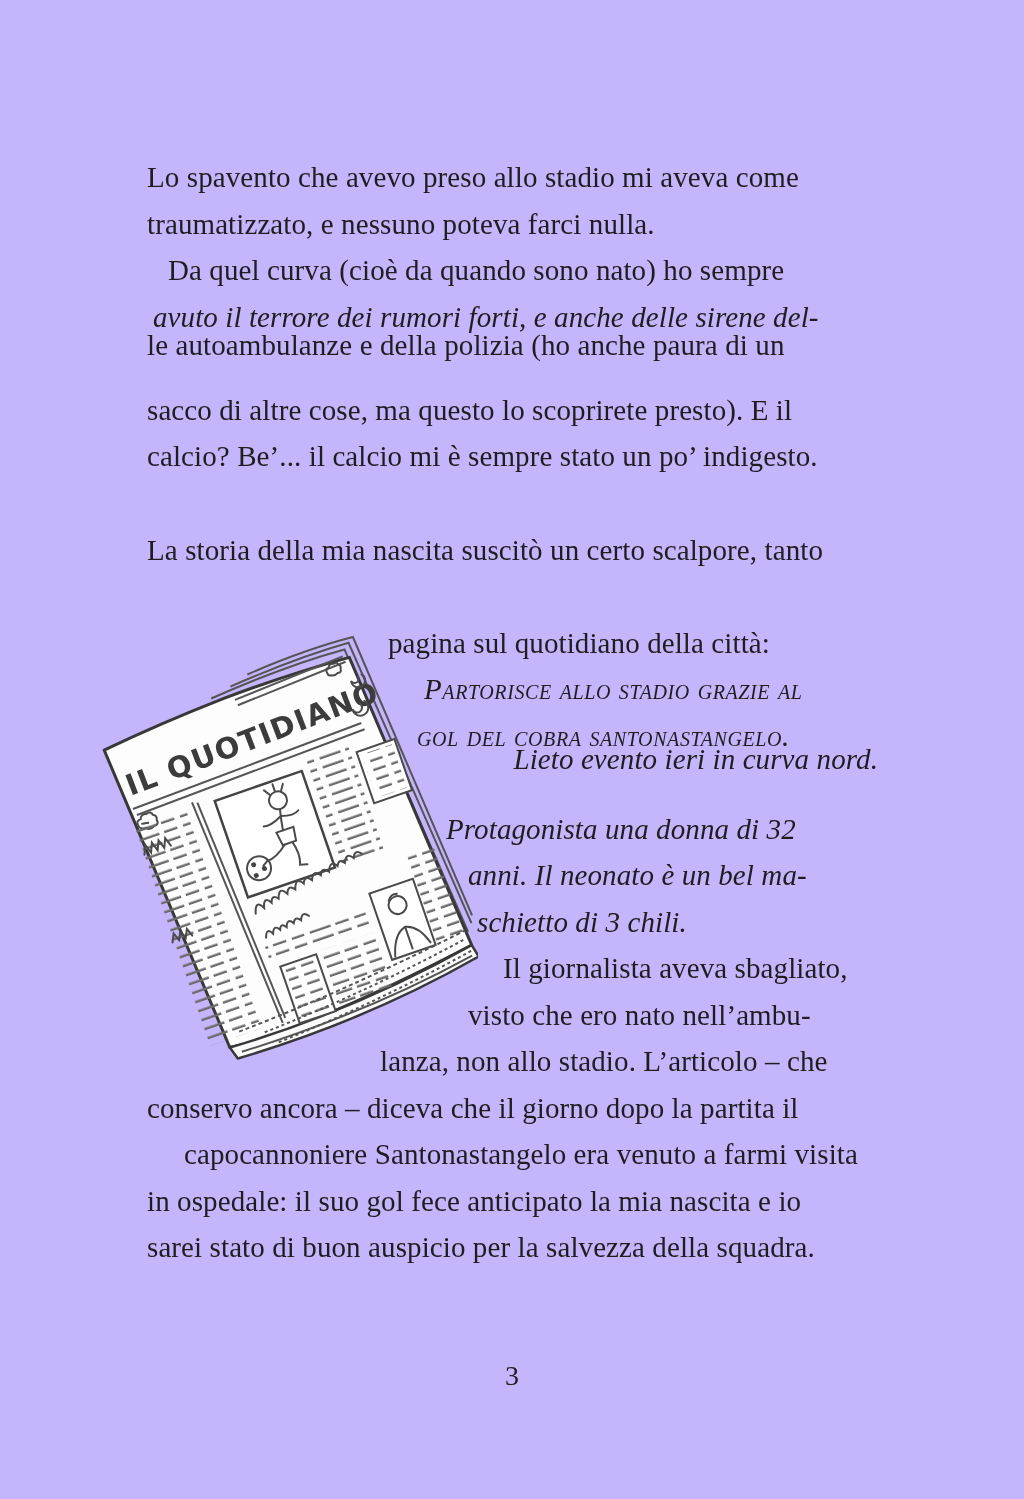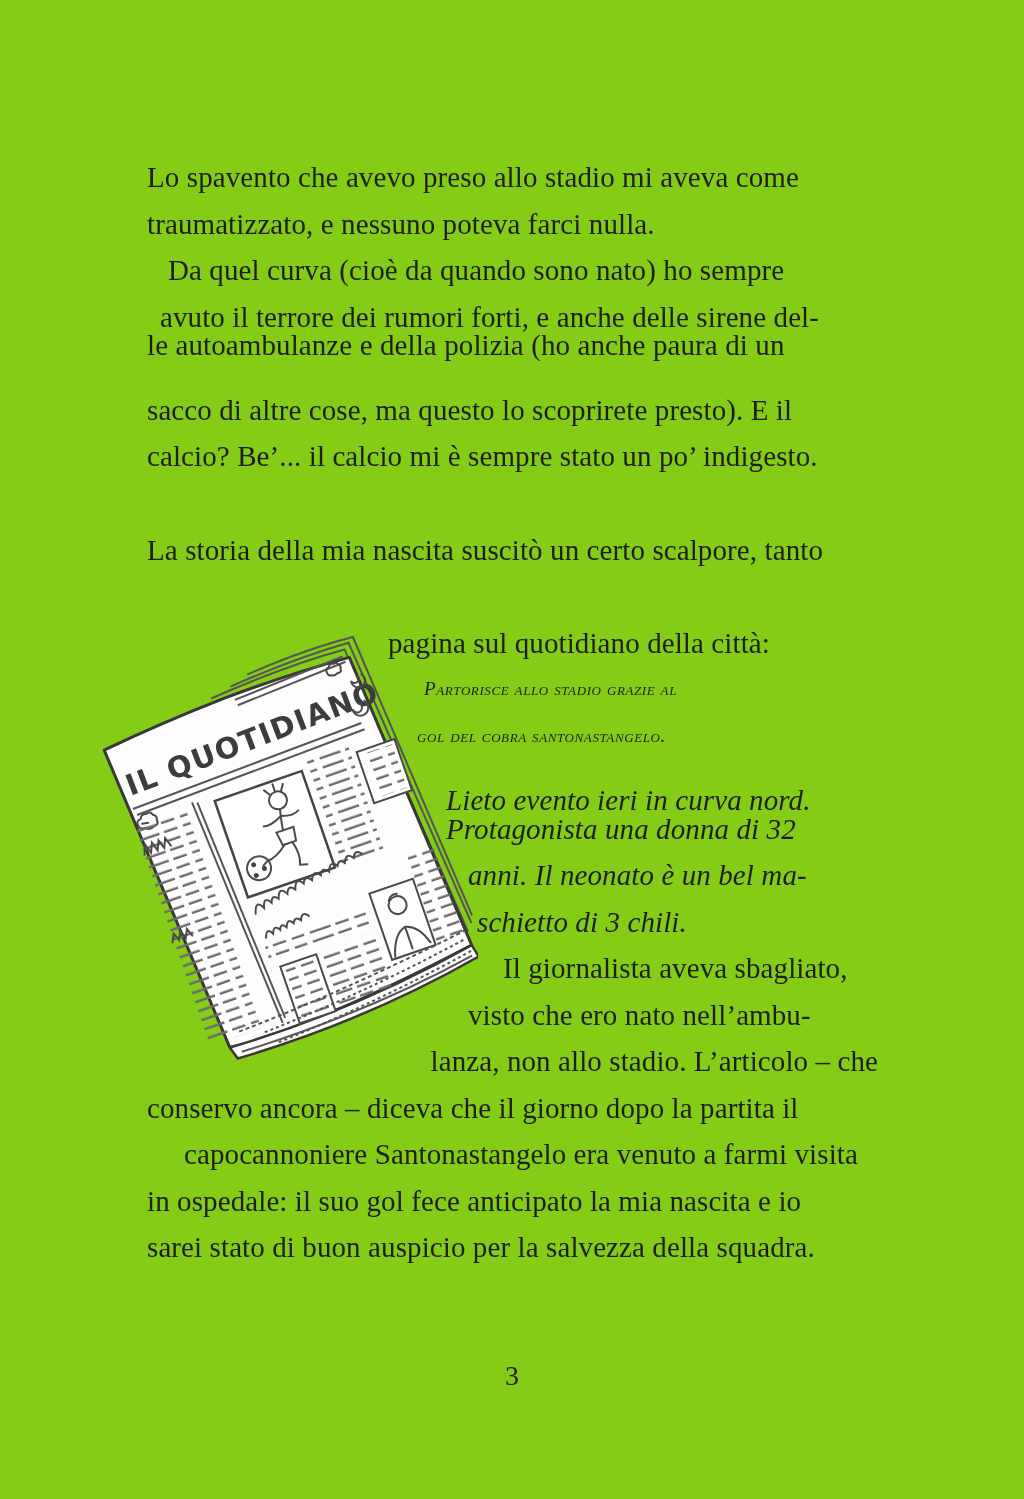--- a/index.html
+++ b/index.html
@@ -1,36 +1,36 @@
 <!DOCTYPE html>
 <html><head>
 <meta charset="utf-8">
 <style>
   html,body { margin:0; padding:0; background:#e8e8e8; }
   .page {
     position:relative;
     width:1024px; height:1499px;
     margin:0 auto;
-    background:#84cc16;
+    background:#c4b5fd;
     font-family:"Liberation Serif", serif;
     color:#1e1e1e;
     overflow:hidden;
   }
   .line {
     position:absolute;
     font-size:29px;
     line-height:34px;
     white-space:nowrap;
     letter-spacing:0.1px;
   }
   .italic { font-style:italic; }
   .smallcaps {
     font-style:italic;
     font-variant:small-caps;
-    font-size:19px;
+    font-size:29px;
     letter-spacing:0.6px;
   }
   .pageno {
     position:absolute;
     left:0; top:1360px; width:1024px;
     text-align:center;
     font-size:28px;
     color:#222;
   }
   .newspaper-wrap {
@@ -43,39 +43,39 @@
   svg .thin   { stroke:#555; stroke-width:2; fill:none; }
 </style>
 </head>
 <body>
 
 <div class="page">
 
   <div class="line fit" style="left: 147px; top: 160px; width: 731px; word-spacing: 0px;">Lo spavento che avevo preso allo stadio mi aveva come</div>
   <div class="line" style="left:147px;top:207px;width:731px">traumatizzato, e nessuno poteva farci nulla.</div>
   <div class="line fit" style="left: 168px; top: 253px; width: 710px; word-spacing: 0px;">Da quel curva (cioè da quando sono nato) ho sempre</div>
-  <div class="line fit" style="left: 160px; top: 300px; width: 731px; word-spacing: 0px;">avuto il terrore dei rumori forti, e anche delle sirene del-</div>
+  <div class="line fit" style="left: 153px; top: 300px; width: 731px; word-spacing: 0px; font-style: italic;">avuto il terrore dei rumori forti, e anche delle sirene del-</div>
   <div class="line fit" style="left: 147px; top: 328px; width: 731px; word-spacing: 0px;">le autoambulanze e della polizia (ho anche paura di un</div>
   <div class="line fit" style="left: 147px; top: 393px; width: 731px; word-spacing: 0px;">sacco di altre cose, ma questo lo scoprirete presto). E il</div>
   <div class="line fit" style="left: 147px; top: 439px; width: 731px; word-spacing: 0px;">calcio? Be’... il calcio mi è sempre stato un po’ indigesto.</div>
 
   <div class="line fit" style="left: 147px; top: 533px; width: 731px; word-spacing: 0px;">La storia della mia nascita suscitò un certo scalpore, tanto</div>
   <div class="line" style="left:388px;top:626px;width:450px">pagina sul quotidiano della città:</div>
 
   <div class="line fit smallcaps" style="left: 424px; top: 672px; width: 454px; word-spacing: 0px;">Partorisce allo stadio grazie al</div>
   <div class="line fit smallcaps" style="left: 417px; top: 719px; width: 443px; word-spacing: 0px;">gol del cobra santonastangelo.</div>
 
-  <div class="line fit italic" style="left: 446px; top: 783px; width: 432px; word-spacing: 0px;">Lieto evento ieri in curva nord.</div>
+  <div class="line fit italic" style="left: 446px; top: 742px; width: 432px; word-spacing: 0px; text-align: right;">Lieto evento ieri in curva nord.</div>
   <div class="line fit italic" style="left: 446px; top: 812px; width: 432px; word-spacing: 0px;">Protagonista una donna di 32</div>
   <div class="line fit italic" style="left: 468px; top: 858px; width: 410px; word-spacing: 0px;">anni. Il neonato è un bel ma-</div>
   <div class="line italic" style="left:477px;top:905px;width:401px">schietto di 3 chili.</div>
 
   <div class="line fit" style="left: 503px; top: 951px; width: 375px; word-spacing: 0px;">Il giornalista aveva sbagliato,</div>
   <div class="line fit" style="left: 468px; top: 998px; width: 410px; word-spacing: 0px;">visto che ero nato nell’ambu-</div>
-  <div class="line fit" style="left: 380px; top: 1044px; width: 498px; word-spacing: 0px; text-align: right;">lanza, non allo stadio. L’articolo – che</div>
+  <div class="line fit" style="left: 380px; top: 1044px; width: 498px; word-spacing: 0px;">lanza, non allo stadio. L’articolo – che</div>
   <div class="line fit" style="left: 147px; top: 1091px; width: 731px; word-spacing: 0px;">conservo ancora – diceva che il giorno dopo la partita il</div>
   <div class="line fit" style="left: 147px; top: 1137px; width: 731px; word-spacing: 0px; margin-left: 37px;">capocannoniere Santonastangelo era venuto a farmi visita</div>
   <div class="line fit" style="left: 147px; top: 1184px; width: 731px; word-spacing: 0px;">in ospedale: il suo gol fece anticipato la mia nascita e io</div>
   <div class="line fit" style="left: 147px; top: 1230px; width: 731px; word-spacing: 0px;">sarei stato di buon auspicio per la salvezza della squadra.</div>
 
   <div class="newspaper-wrap">
     <svg viewBox="0 0 382 452" width="382" height="452">
       <defs>
         <pattern id="scrib" width="66" height="9.5" patternUnits="userSpaceOnUse">
           <path d="M3,4.5 H63" stroke="#6b6b6b" stroke-width="2.2" stroke-dasharray="22 5 14 6 16 4" fill="none"></path>

